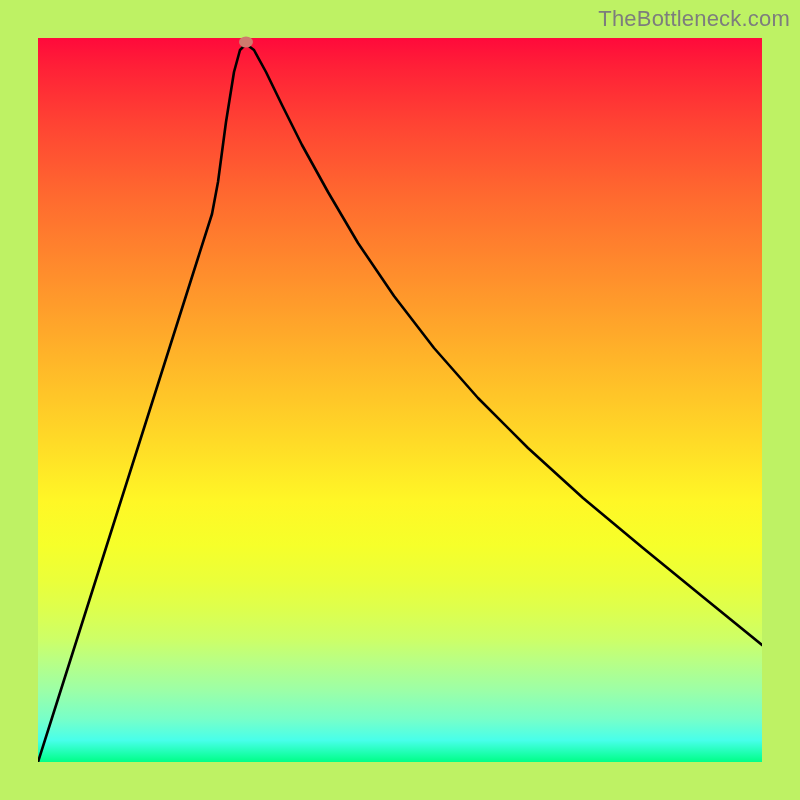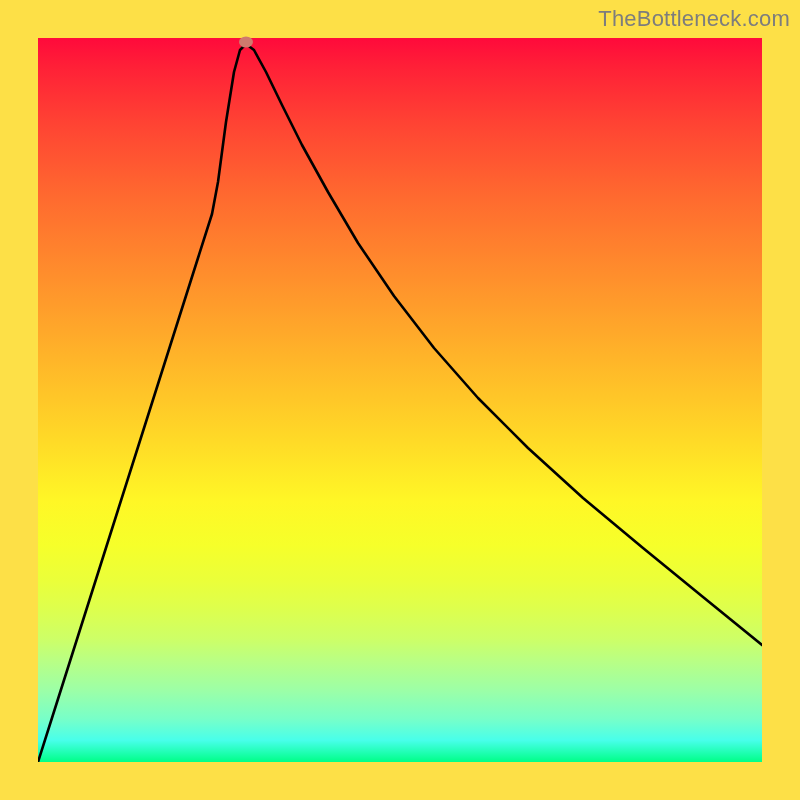--- a/index.html
+++ b/index.html
@@ -10,21 +10,21 @@
     background: #000;
     overflow: hidden;
     font-family: Arial, Helvetica, sans-serif;
   }
   .frame {
     position: absolute;
     top: 0;
     left: 0;
     width: 800px;
     height: 800px;
-    background: #fde047;
+    background: #bef264;
   }
   .plot-area {
     position: absolute;
     left: 38px;
     top: 38px;
     width: 724px;
     height: 724px;
     
     background: linear-gradient(
       to bottom,

